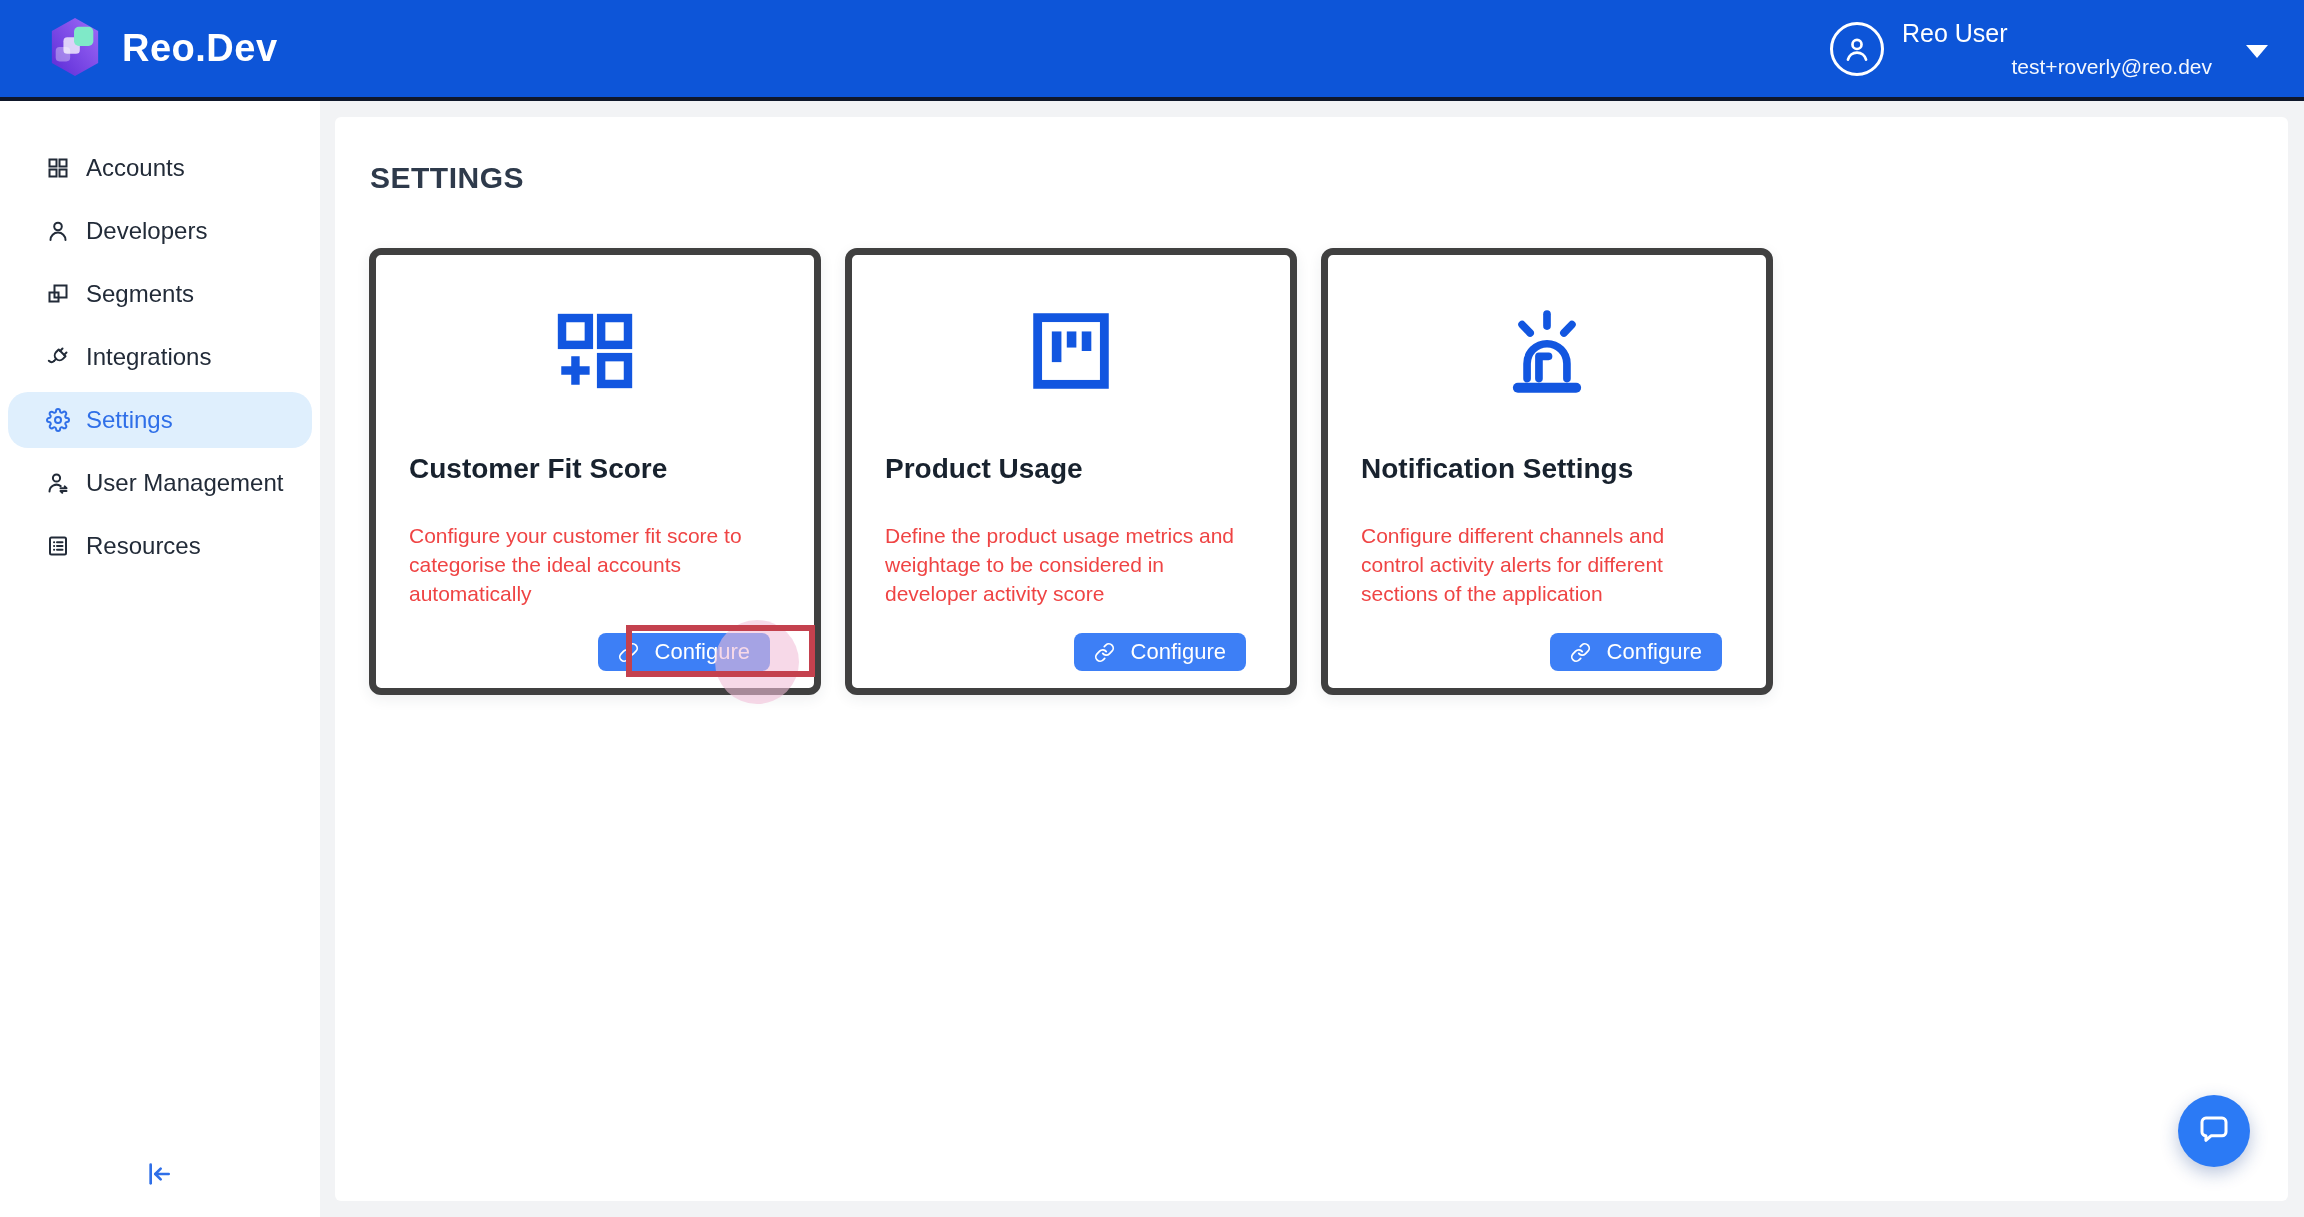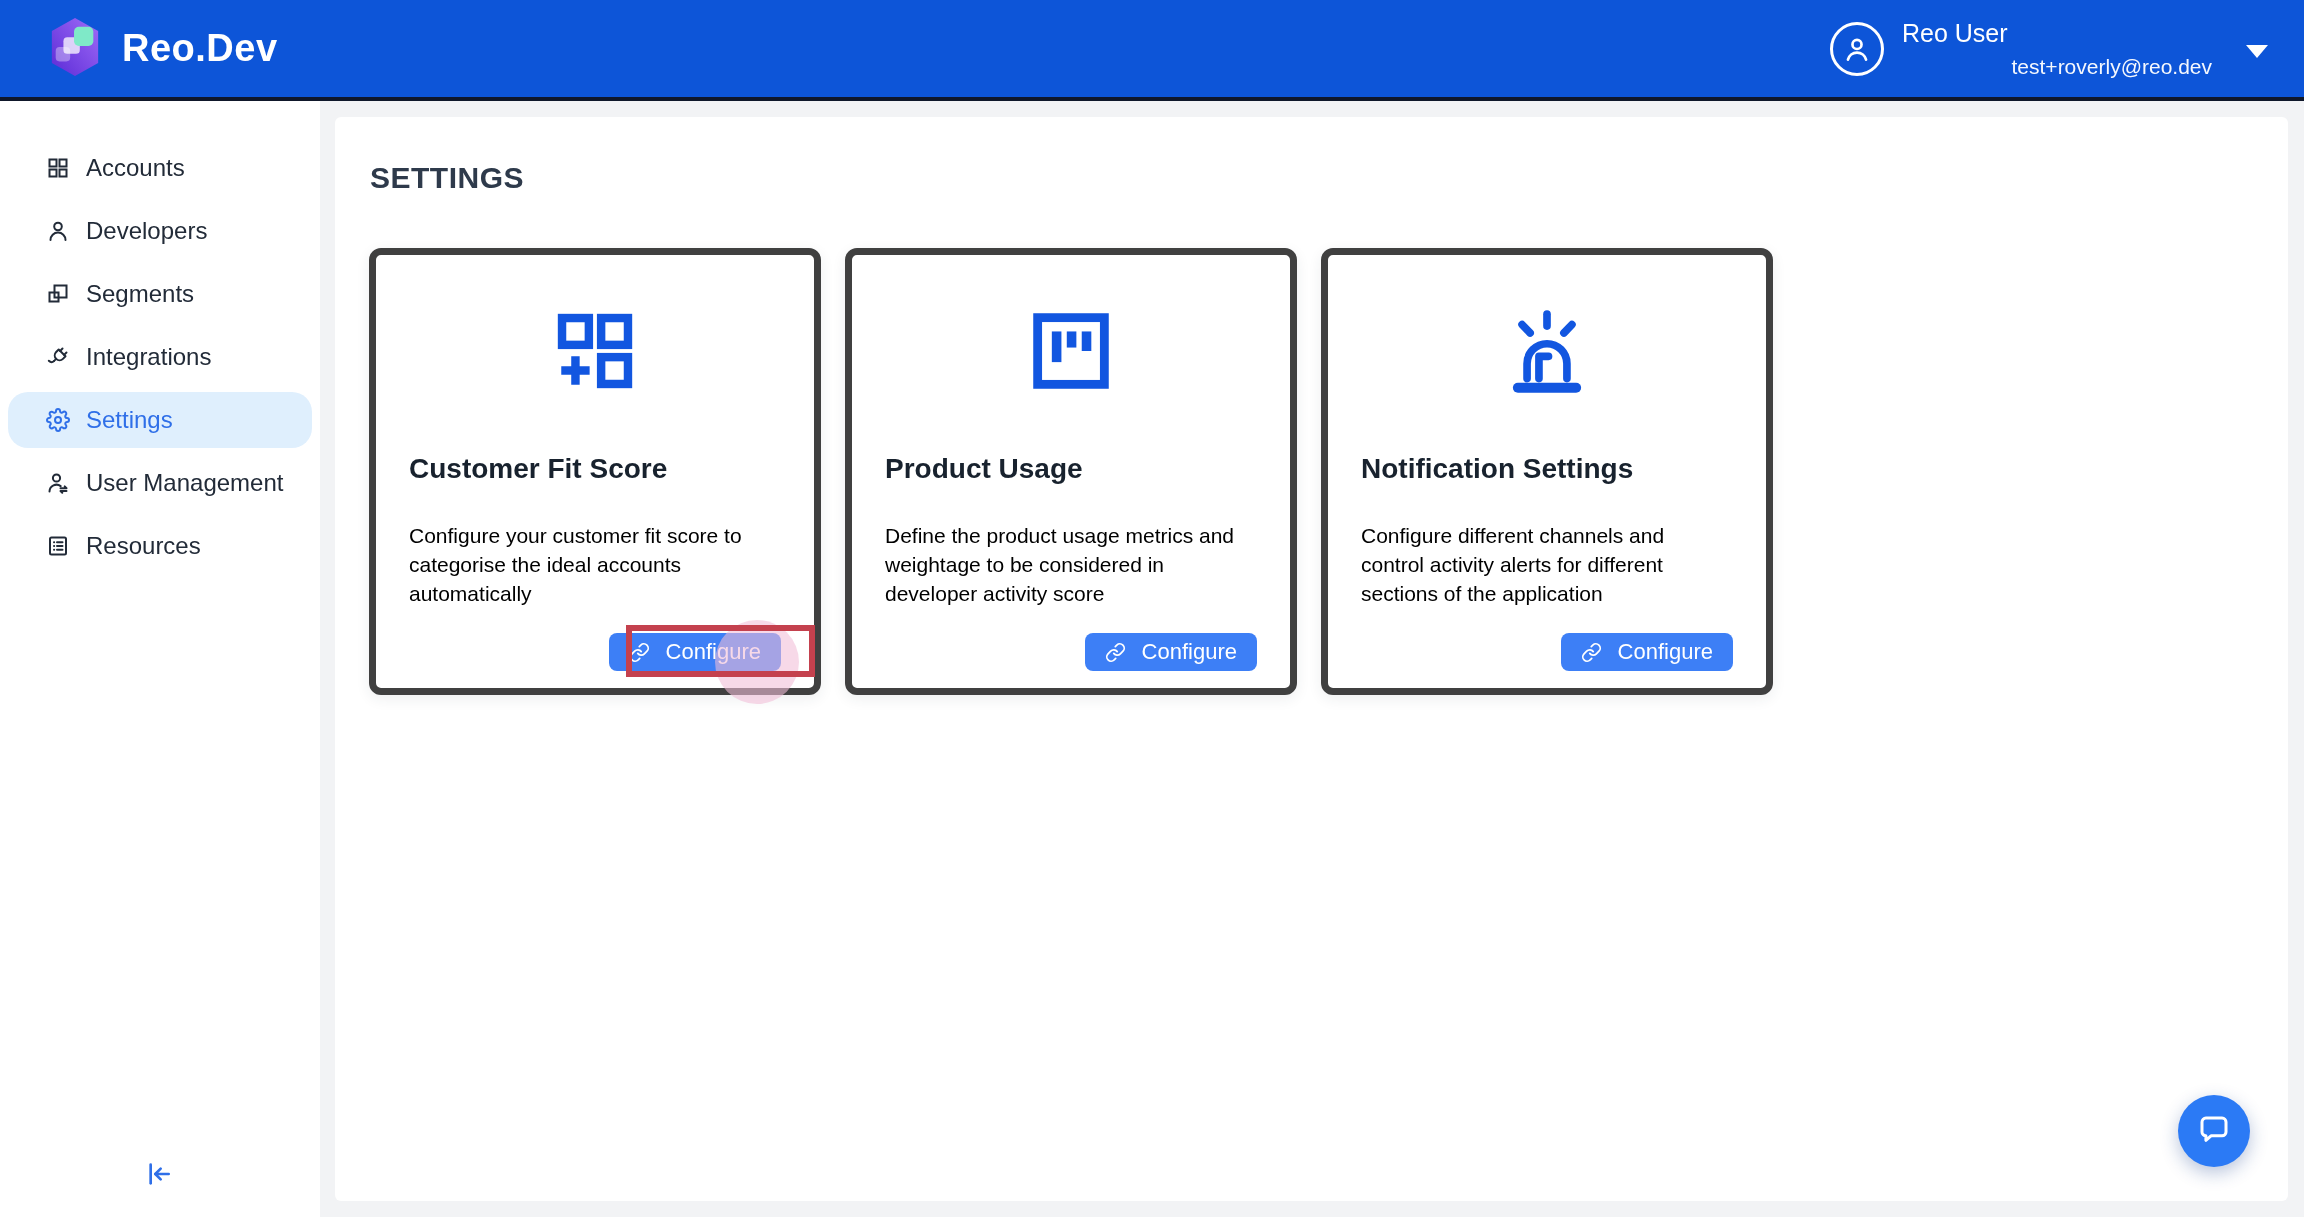--- a/index.html
+++ b/index.html
@@ -74,24 +74,24 @@
   .card-icon {
     position:absolute; top:50px; left:50%; transform:translateX(-50%);
     width:92px; height:92px; color:#1256e0;
   }
   .card-title {
     position:absolute; top:198px; left:33px;
     font-size:28px; font-weight:700; color:#18222e;
   }
   .card-desc {
     position:absolute; top:266px; left:33px; right:22px;
-    font-size:21px; line-height:29px; color:#000000; white-space:pre-line;
+    font-size:21px; line-height:29px; color:#ef4444; white-space:pre-line;
   }
   .card-btn {
-    position:absolute; top:378px; right:33px; height:38px; z-index:1;
+    position:absolute; top:378px; right:44px; height:38px; z-index:1;
     display:flex; align-items:center; gap:16px; padding:0 20px;
     background:#3d7ff6; color:#fff; font-size:22px;
     border:none; border-radius:8px; cursor:pointer;
     font-family:"Liberation Sans", sans-serif;
   }
   .card-btn svg { width:21px; height:21px; }
 
   
   .annotation-box {
     position:absolute; left:250px; top:370px; width:189px; height:52px;

